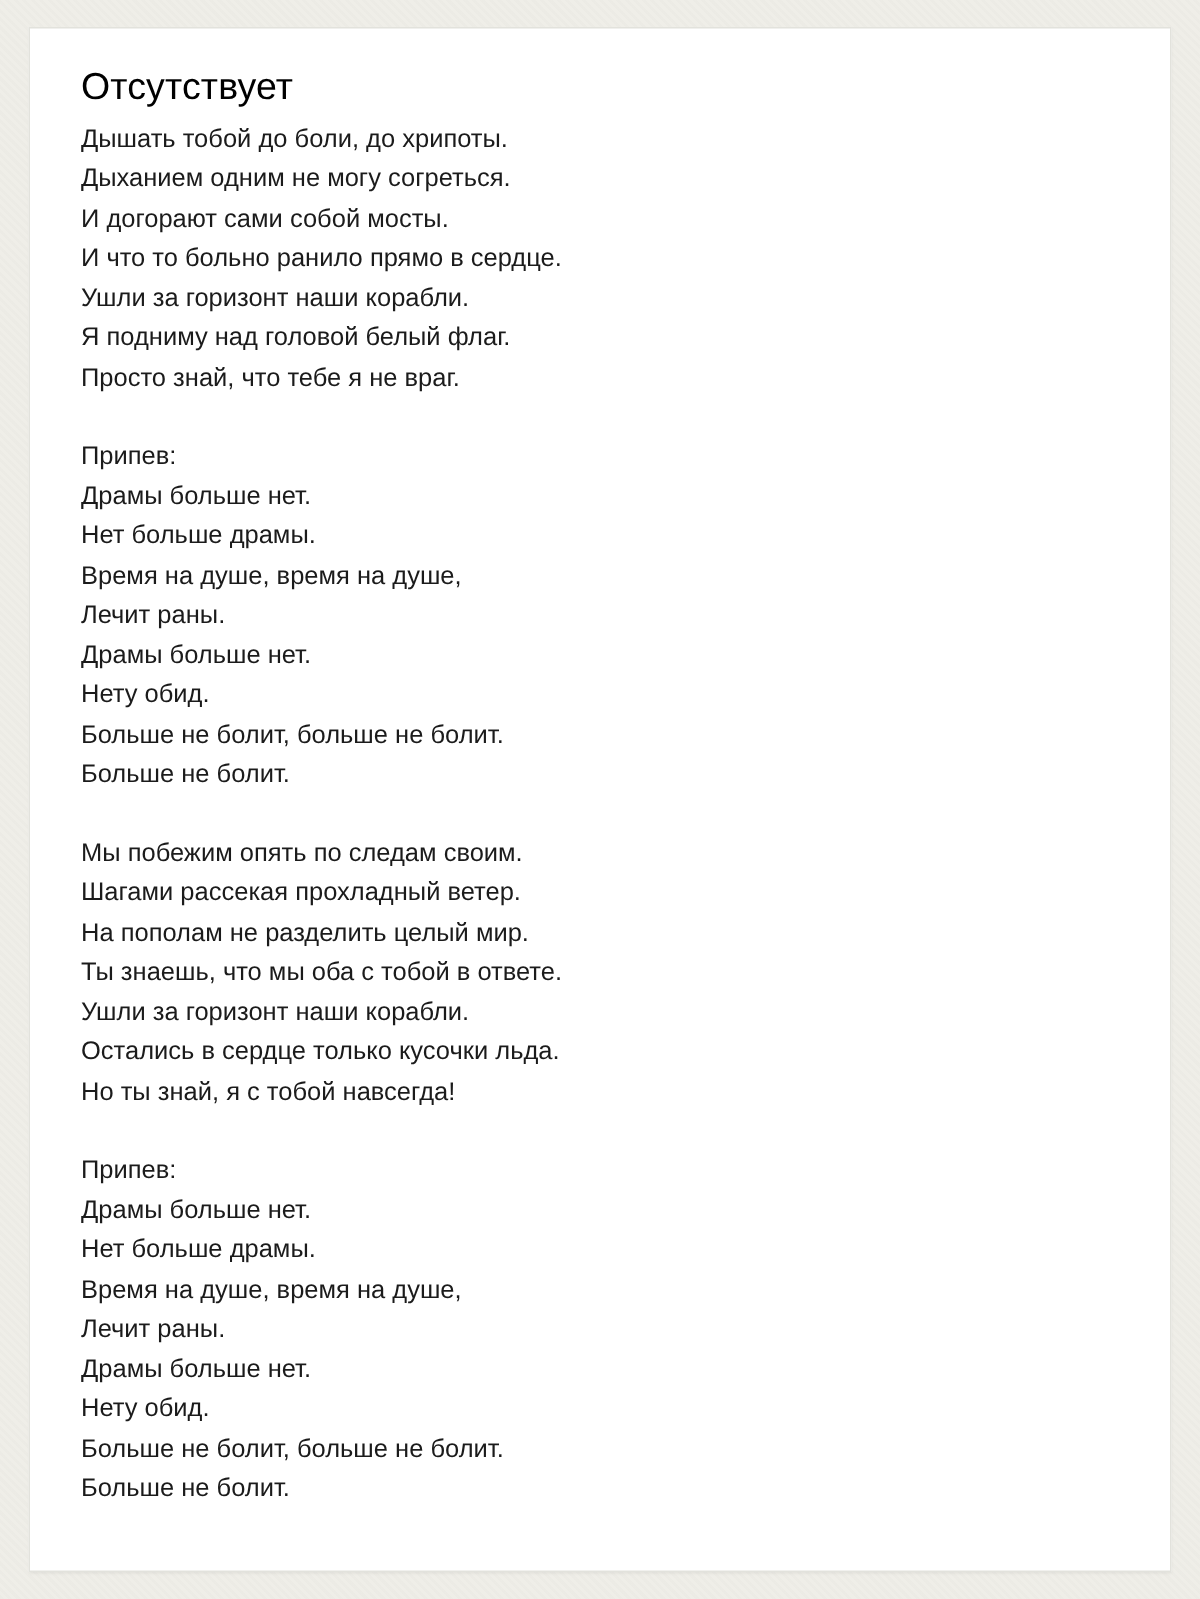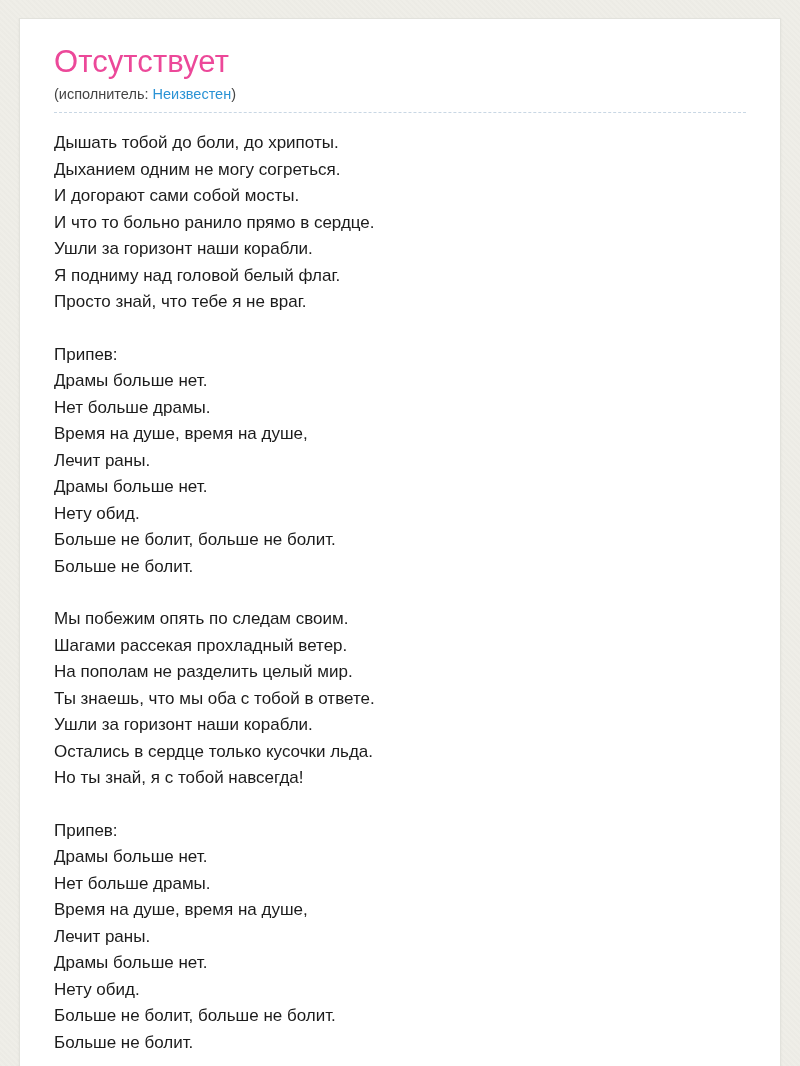--- a/index.html
+++ b/index.html
@@ -25,22 +25,22 @@
     background: #ffffff;
     border: 1px solid #e2e2dc;
     box-shadow: 0 1px 2px rgba(0,0,0,0.06);
     box-sizing: border-box;
     width: 762px;
     min-height: 1030px;
     padding: 26px 34px 40px 34px;
   }
 
   .song-title {
-    color: #ec4899;
-    font-size: 31px;
+    color: #000000;
+    font-size: 25px;
     font-weight: normal;
     line-height: 1.1;
     margin: 0 0 7px 0;
     letter-spacing: 0.1px;
   }
 
   .artist-line {
     font-size: 14.5px;
     color: #444444;
     padding-bottom: 10px;
@@ -81,21 +81,17 @@
   }
 </style>
 </head>
 <body>
 
 <div class="page-wrap">
   <div class="sheet">
 
     <h1 class="song-title">Отсутствует</h1>
 
-    <div class="artist-line">
-      <span class="paren">(</span><span class="artist-label">исполнитель:</span>
-      <a class="artist-link" href="#">Неизвестен</a><span class="paren">)</span>
-    </div>
 
     <div class="lyrics"><div class="lyrics-block"><span class="lyric-line">Дышать тобой до боли, до хрипоты.</span><span class="lyric-line">Дыханием одним не могу согреться.</span><span class="lyric-line">И догорают сами собой мосты.</span><span class="lyric-line">И что то больно ранило прямо в сердце.</span><span class="lyric-line">Ушли за горизонт наши корабли.</span><span class="lyric-line">Я подниму над головой белый флаг.</span><span class="lyric-line">Просто знай, что тебе я не враг.</span></div><div class="lyrics-block"><span class="lyric-line">Припев:</span><span class="lyric-line">Драмы больше нет.</span><span class="lyric-line">Нет больше драмы.</span><span class="lyric-line">Время на душе, время на душе,</span><span class="lyric-line">Лечит раны.</span><span class="lyric-line">Драмы больше нет.</span><span class="lyric-line">Нету обид.</span><span class="lyric-line">Больше не болит, больше не болит.</span><span class="lyric-line">Больше не болит.</span></div><div class="lyrics-block"><span class="lyric-line">Мы побежим опять по следам своим.</span><span class="lyric-line">Шагами рассекая прохладный ветер.</span><span class="lyric-line">На пополам не разделить целый мир.</span><span class="lyric-line">Ты знаешь, что мы оба с тобой в ответе.</span><span class="lyric-line">Ушли за горизонт наши корабли.</span><span class="lyric-line">Остались в сердце только кусочки льда.</span><span class="lyric-line">Но ты знай, я с тобой навсегда!</span></div><div class="lyrics-block"><span class="lyric-line">Припев:</span><span class="lyric-line">Драмы больше нет.</span><span class="lyric-line">Нет больше драмы.</span><span class="lyric-line">Время на душе, время на душе,</span><span class="lyric-line">Лечит раны.</span><span class="lyric-line">Драмы больше нет.</span><span class="lyric-line">Нету обид.</span><span class="lyric-line">Больше не болит, больше не болит.</span><span class="lyric-line">Больше не болит.</span></div></div>
 
   </div>
 </div>
 
 </body></html>

